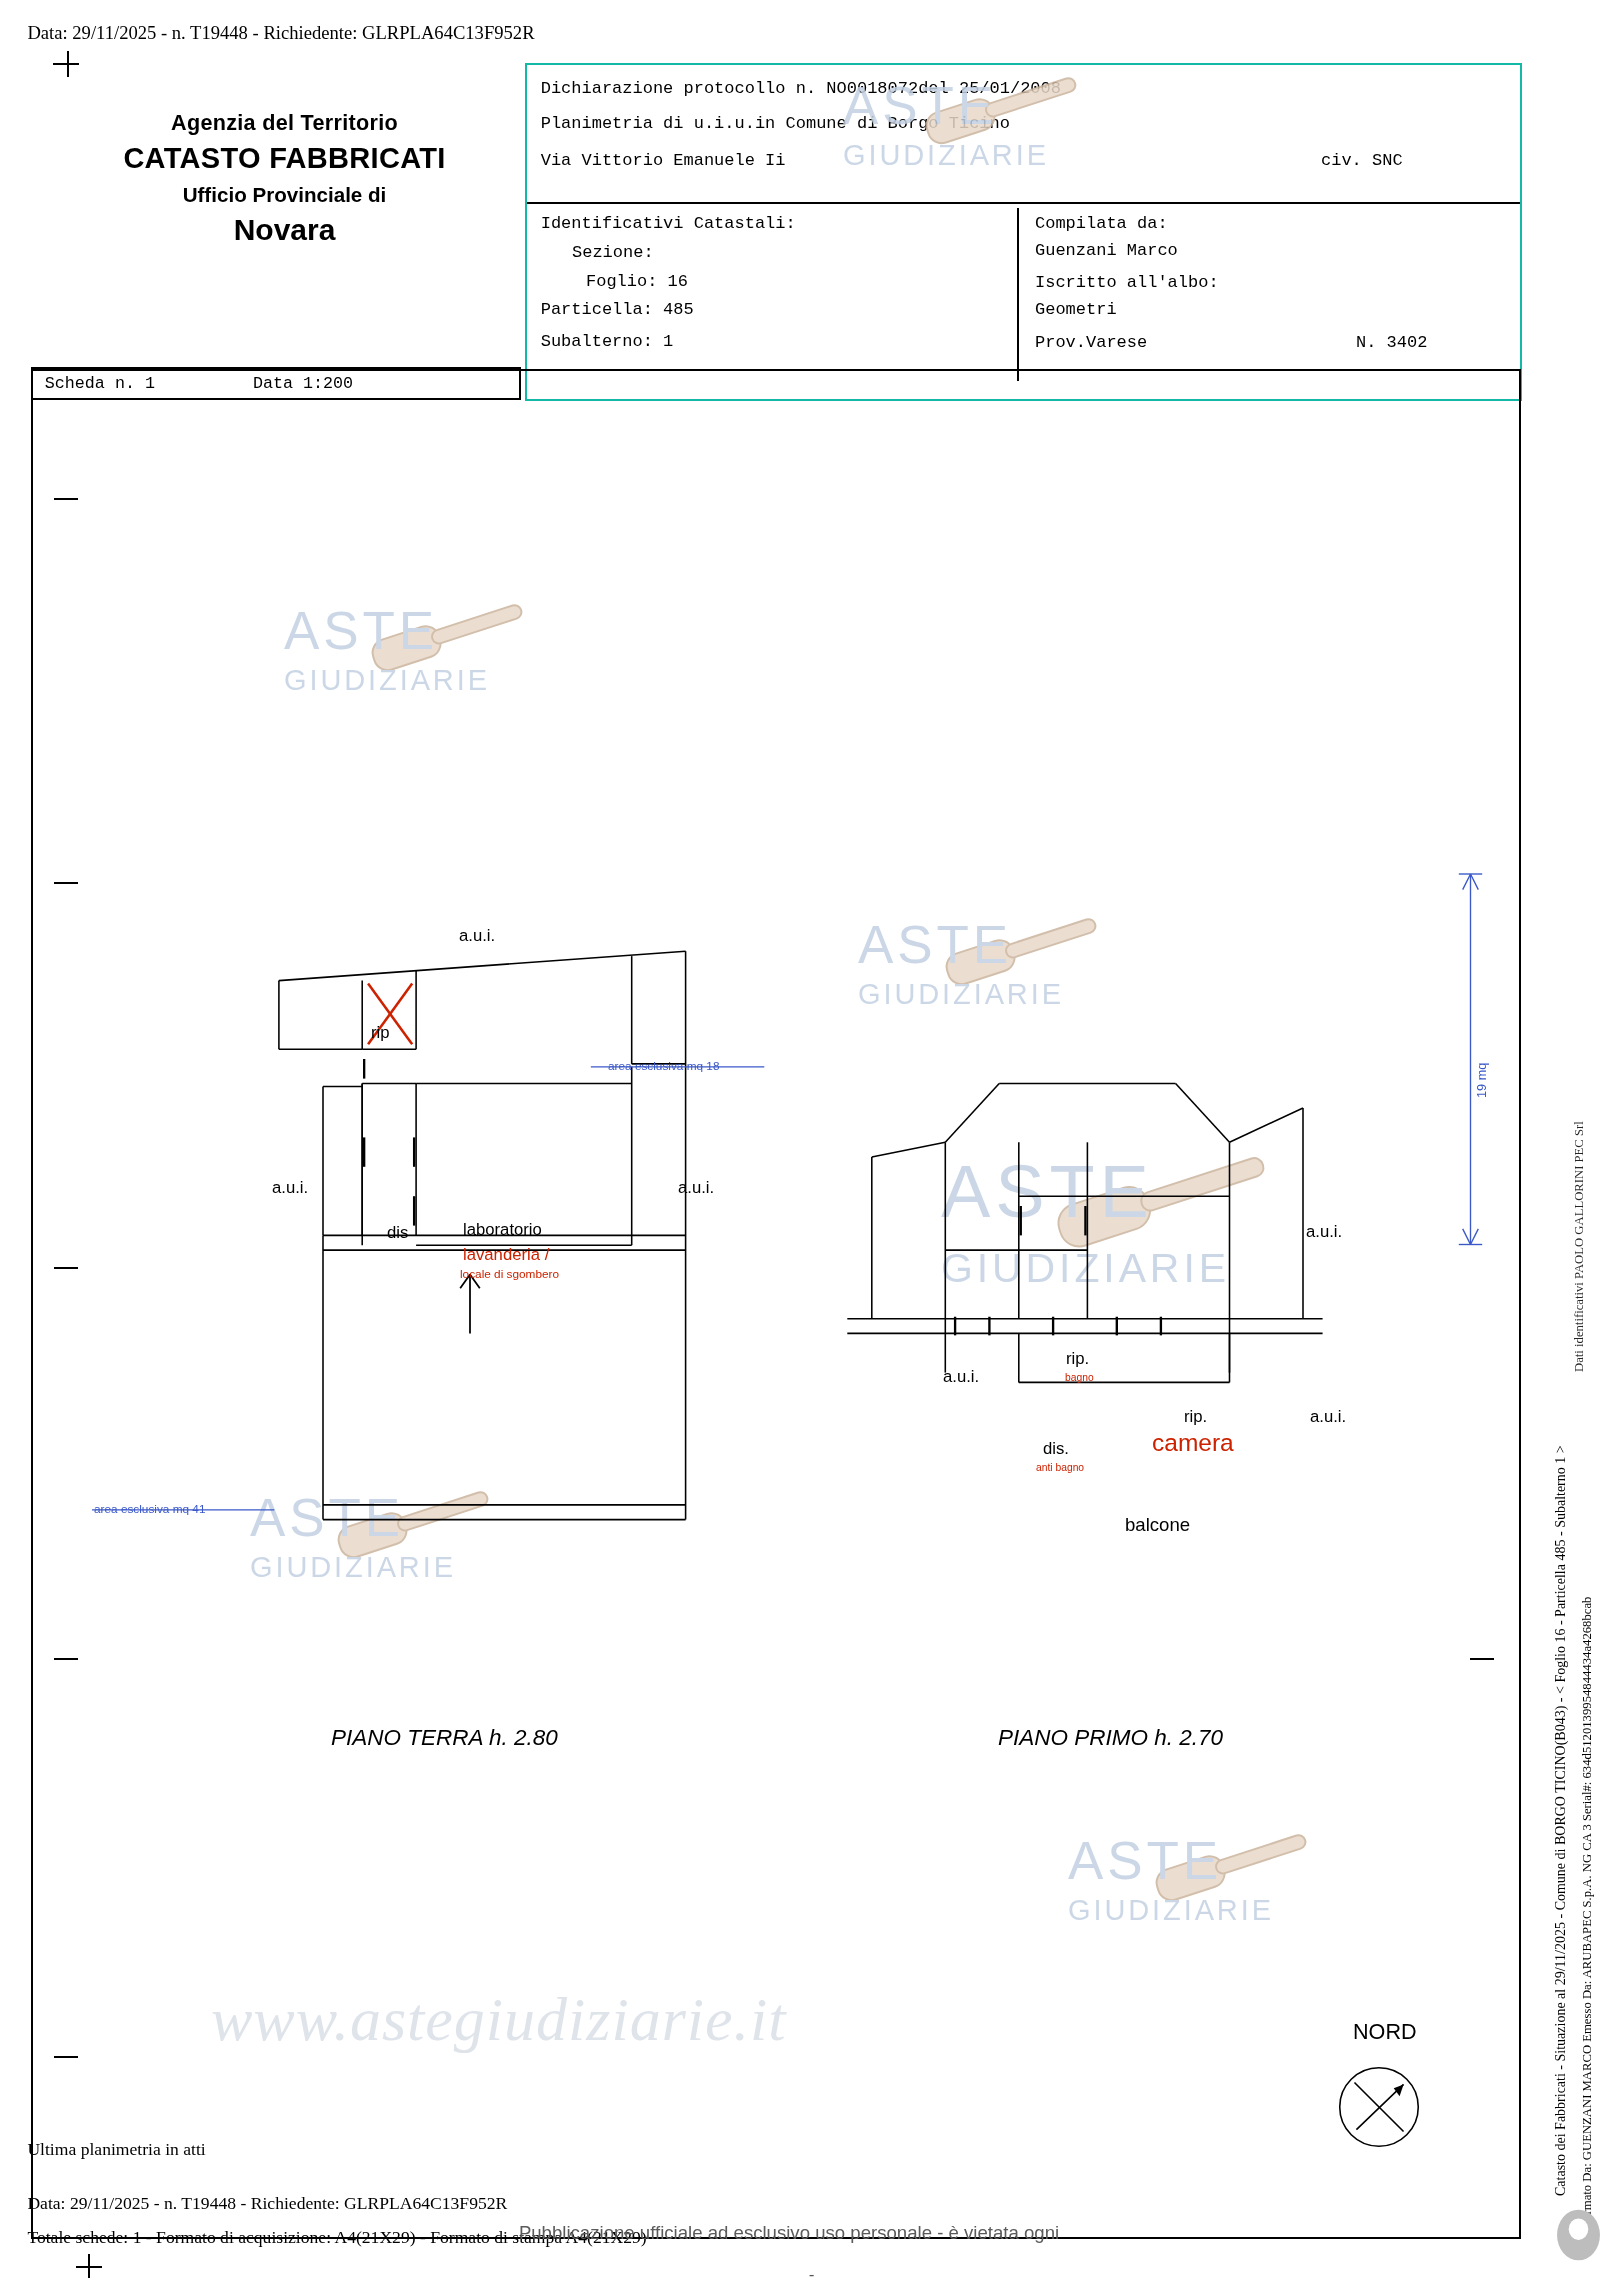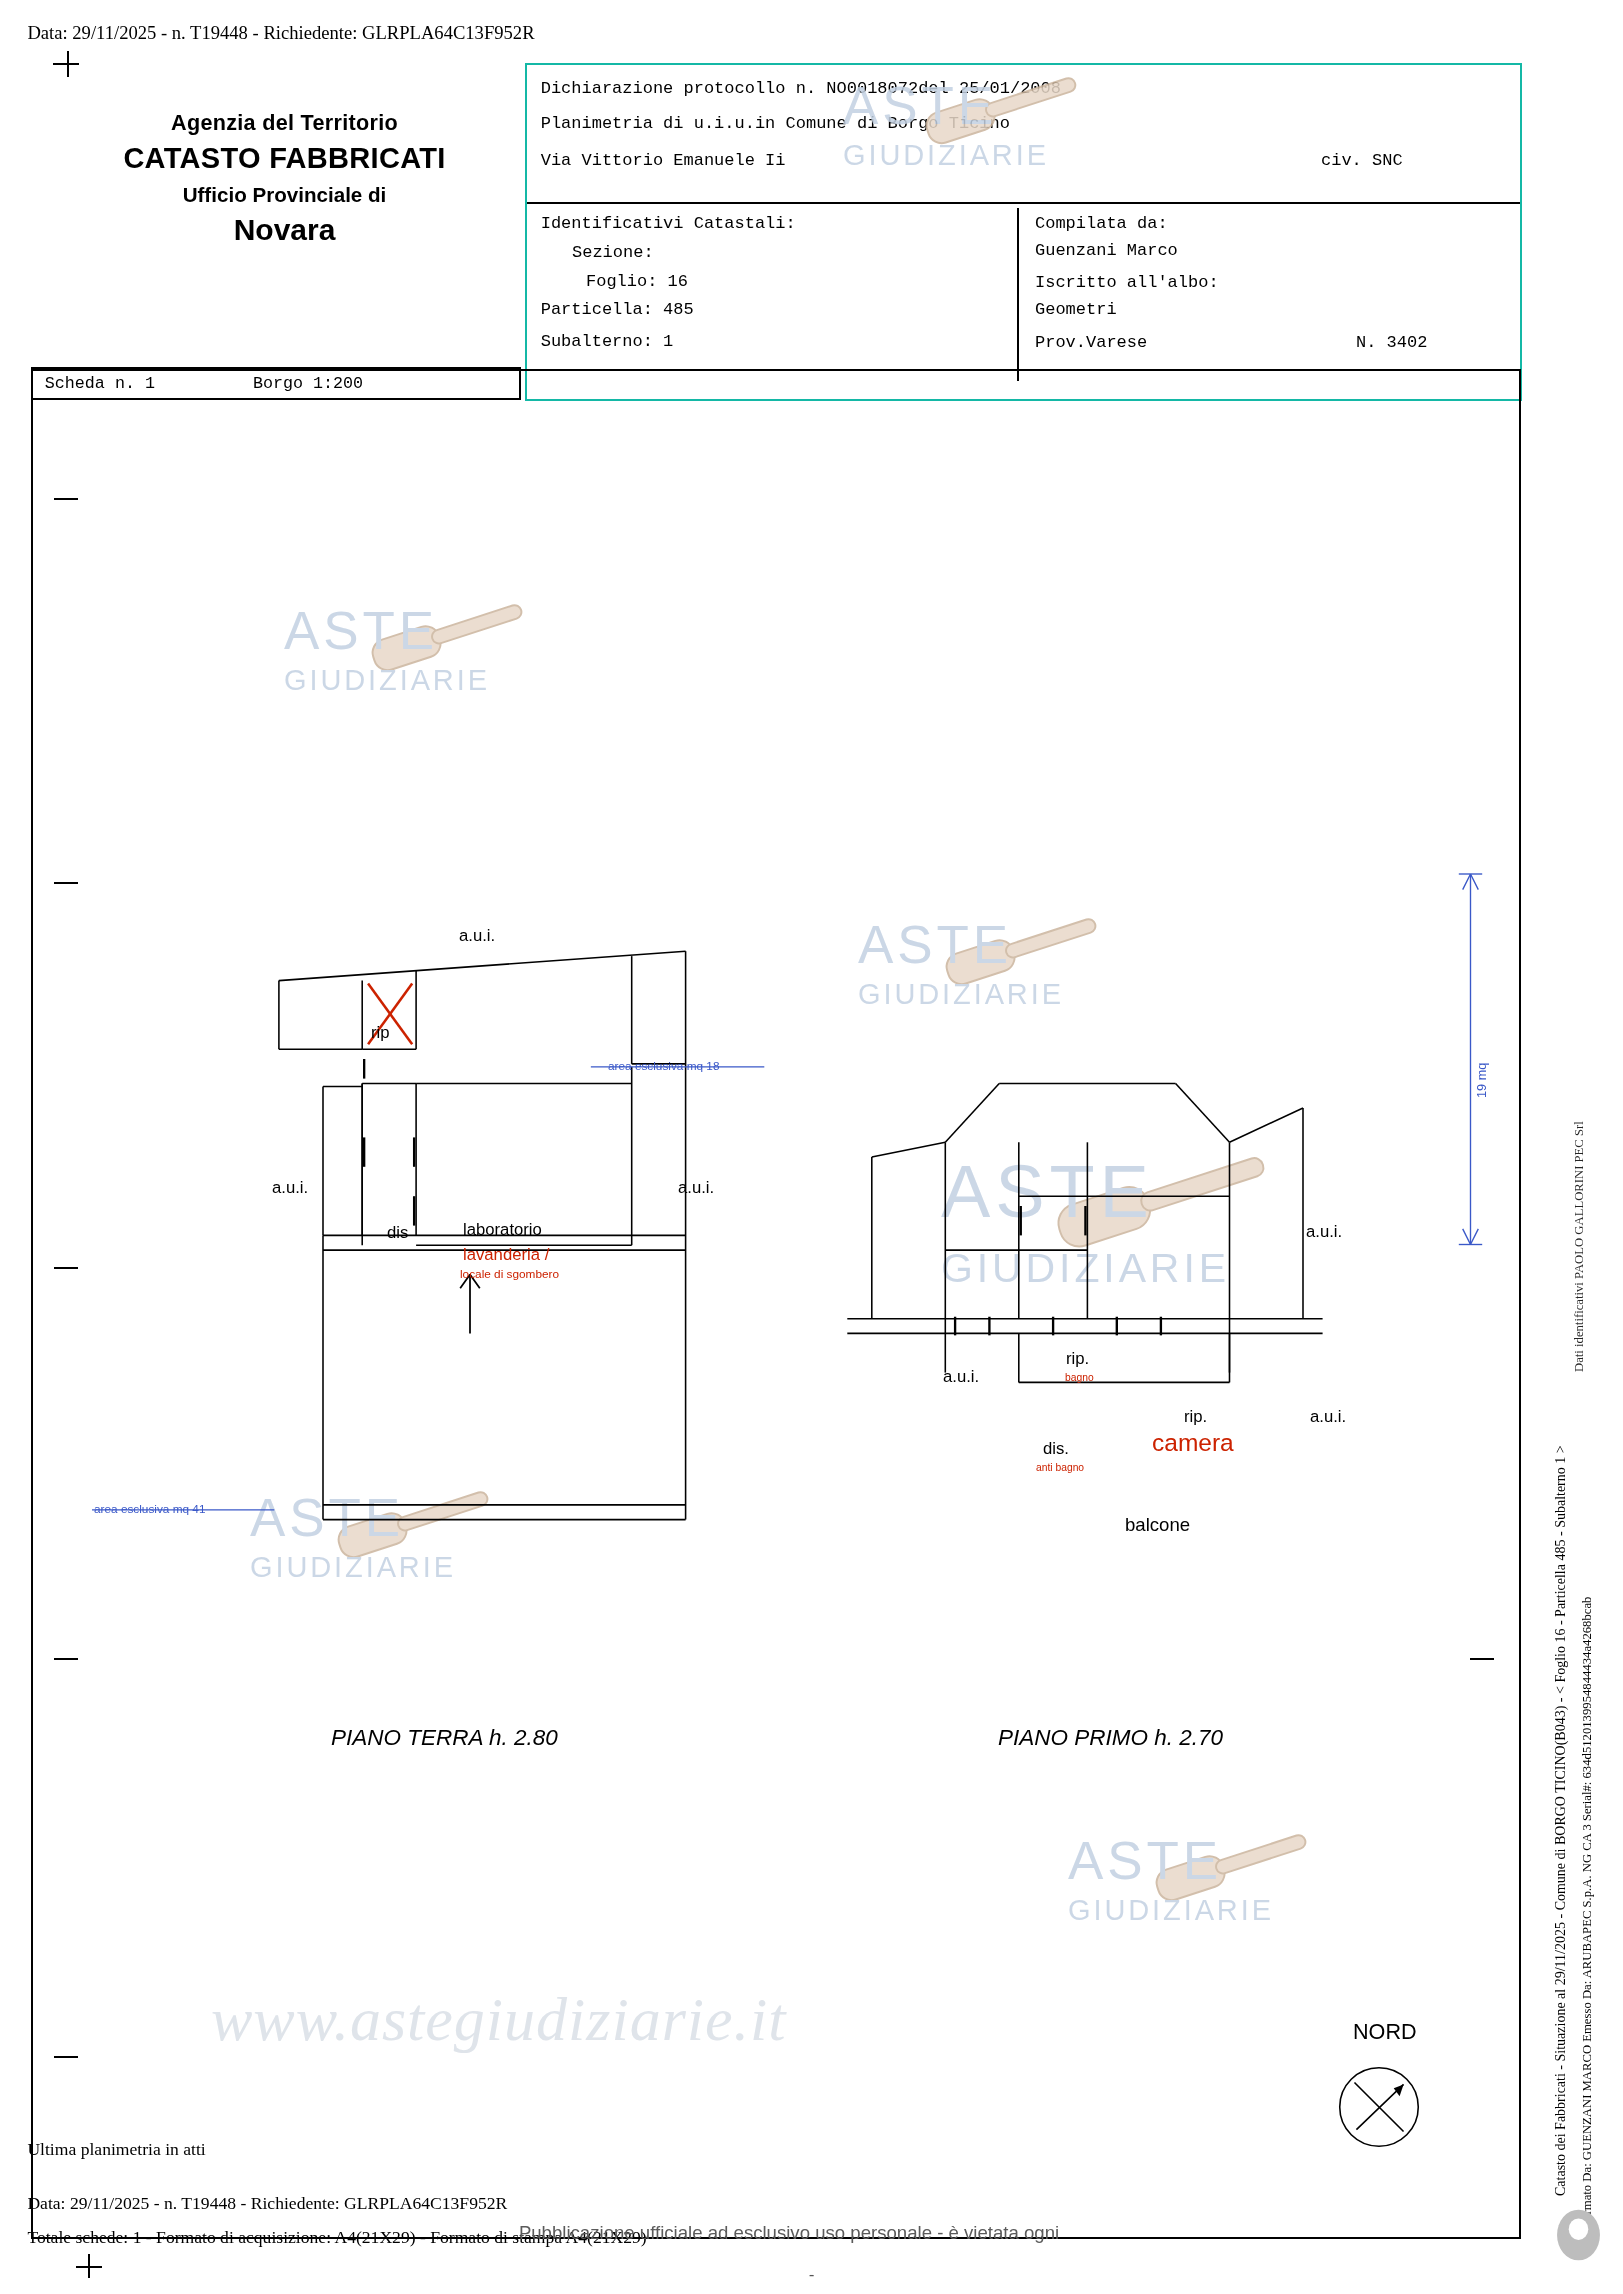--- a/index.html
+++ b/index.html
@@ -255,21 +255,21 @@
     <div class="row decl-comp">Compilata da:</div>
     <div class="row decl-comp2">Guenzani Marco</div>
     <div class="row decl-isc">Iscritto all'albo:</div>
     <div class="row decl-isc2">Geometri</div>
     <div class="row decl-prov">Prov.Varese</div>
     <div class="row decl-n">N.  3402</div>
   </div>
 
   <div class="scheda-bar">
     <span class="s1">Scheda n. 1</span>
-    <span class="s2">Borgo 1:200</span>
+    <span class="s2">Data 1:200</span>
   </div>
 
   <div class="outer-frame"></div>
 
   <div class="tick" style="left:53px;top:63px;width:25.5px;height:2px;"></div>
   <div class="tick" style="left:67px;top:51px;width:2px;height:25.5px;"></div>
   <div class="tick" style="left:54px;top:498px;width:23.5px;height:2px;"></div>
   <div class="tick" style="left:54px;top:882px;width:23.5px;height:2px;"></div>
   <div class="tick" style="left:54px;top:1267px;width:23.5px;height:2px;"></div>
   <div class="tick" style="left:54px;top:1658px;width:23.5px;height:2px;"></div>

